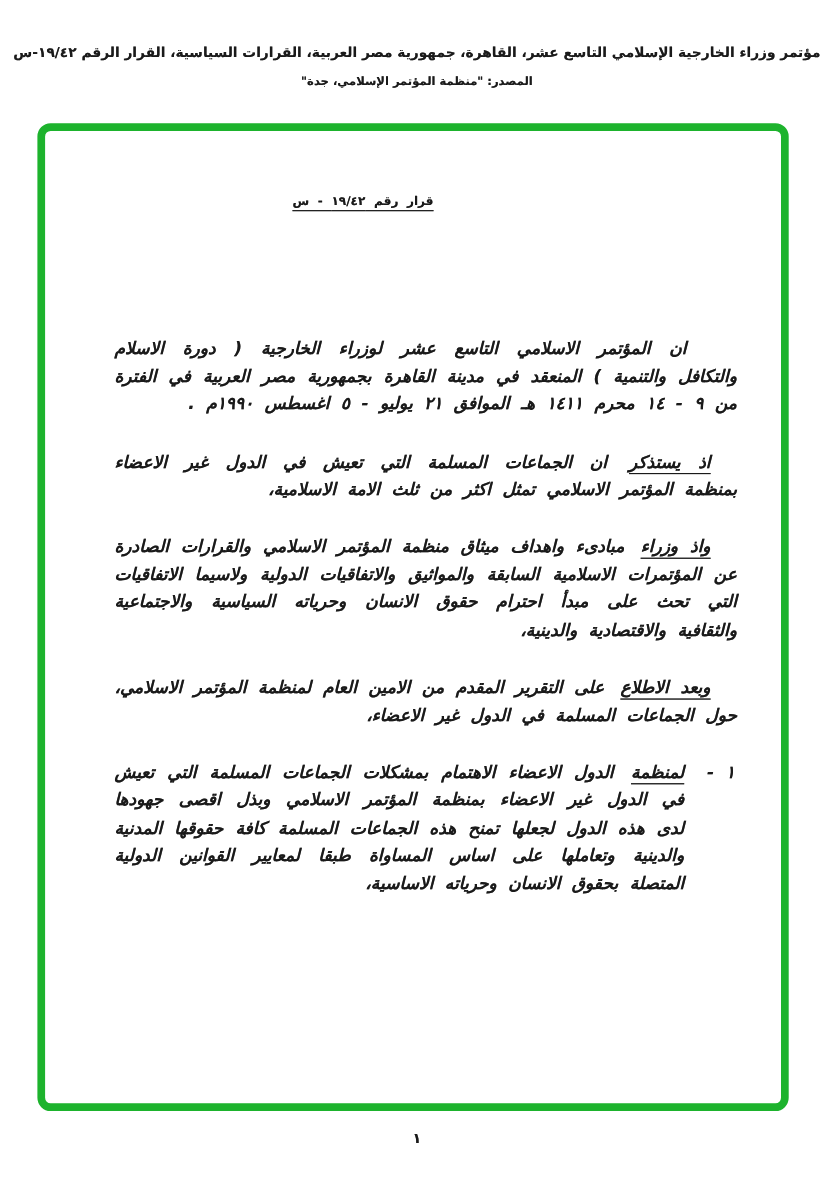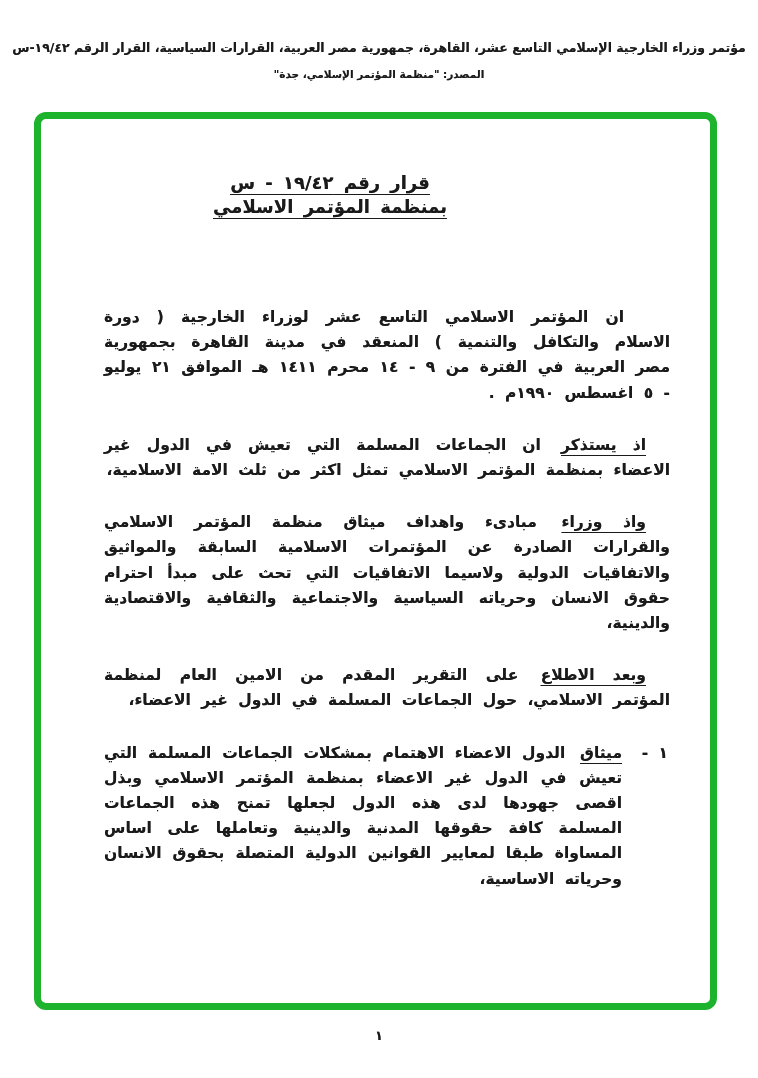--- a/index.html
+++ b/index.html
@@ -42,21 +42,21 @@
     font-weight: 700;
     color: #1a1a1a;
     text-shadow: 0 0 0.6px rgba(30,30,30,0.65);
   }
   
   .title-block {
     position: absolute;
     top: 52px; right: 130px;
     width: 500px;
     text-align: center;
-    font-size: 18px;
+    font-size: 11px;
     line-height: 23.5px;
     word-spacing: 4px;
   }
   .u {
     text-decoration: underline;
     text-underline-offset: 5px;
     text-decoration-thickness: 1.3px;
   }
   
   .body-col {
@@ -94,36 +94,35 @@
 
 <div class="page">
 
   <div class="hdr1 scan" style="color: rgb(26, 26, 26);">مؤتمر وزراء الخارجية الإسلامي التاسع عشر، القاهرة، جمهورية مصر العربية، القرارات السياسية، القرار الرقم ١٩/٤٢-س</div>
   <div class="hdr2 scan" style="color: rgb(26, 26, 26);">المصدر:  "منظمة المؤتمر الإسلامي، جدة"</div>
 
   <div class="frame" style="border-color: rgb(29, 179, 45);">
 
     <div class="title-block scan" style="color: rgb(26, 26, 26);">
       <div class="u">قرار رقم ١٩/٤٢ - س</div>
-      <div class="u">بمنظمة المؤتمر الاسلامي</div>
     </div>
 
-    <div class="body-col scan" style="color: rgb(26, 26, 26);">
+    <div class="body-col scan" style="color: rgb(26, 26, 26); font-style: italic;">
 
       <p class="para p1"><span>ان المؤتمر الاسلامي التاسع عشر لوزراء الخارجية ( دورة الاسلام والتكافل والتنمية ) المنعقد في مدينة القاهرة بجمهورية مصر العربية في الفترة من ٩ - ١٤ محرم ١٤١١ هـ الموافق ٢١ يوليو - ٥ اغسطس ١٩٩٠م .</span></p>
 
       <p class="para"><span class="u lead">اذ يستذكر</span> <span>ان الجماعات المسلمة التي تعيش في الدول غير الاعضاء بمنظمة المؤتمر الاسلامي تمثل اكثر من ثلث الامة الاسلامية،</span></p>
 
       <p class="para"><span class="u lead">واذ وزراء</span> <span>مبادىء واهداف ميثاق منظمة المؤتمر الاسلامي والقرارات الصادرة عن المؤتمرات الاسلامية السابقة والمواثيق والاتفاقيات الدولية ولاسيما الاتفاقيات التي تحث على مبدأ احترام حقوق الانسان وحرياته السياسية والاجتماعية والثقافية والاقتصادية والدينية،</span></p>
 
       <p class="para"><span class="u lead">وبعد الاطلاع</span> <span>على التقرير المقدم من الامين العام لمنظمة المؤتمر الاسلامي، حول الجماعات المسلمة في الدول غير الاعضاء،</span></p>
 
       <div class="item">
         <span class="marker">١ -</span>
-        <span class="u lead">ميثاق</span> <span>الدول الاعضاء الاهتمام بمشكلات الجماعات المسلمة التي تعيش في الدول غير الاعضاء بمنظمة المؤتمر الاسلامي وبذل اقصى جهودها لدى هذه الدول لجعلها تمنح هذه الجماعات المسلمة كافة حقوقها المدنية والدينية وتعاملها على اساس المساواة طبقا لمعايير القوانين الدولية المتصلة بحقوق الانسان وحرياته الاساسية،</span>
+        <span class="u lead">لمنظمة</span> <span>الدول الاعضاء الاهتمام بمشكلات الجماعات المسلمة التي تعيش في الدول غير الاعضاء بمنظمة المؤتمر الاسلامي وبذل اقصى جهودها لدى هذه الدول لجعلها تمنح هذه الجماعات المسلمة كافة حقوقها المدنية والدينية وتعاملها على اساس المساواة طبقا لمعايير القوانين الدولية المتصلة بحقوق الانسان وحرياته الاساسية،</span>
       </div>
 
     </div>
   </div>
 
   <div class="pagenum scan" style="color: rgb(26, 26, 26);">١</div>
 
 </div>
 
 </body></html>

